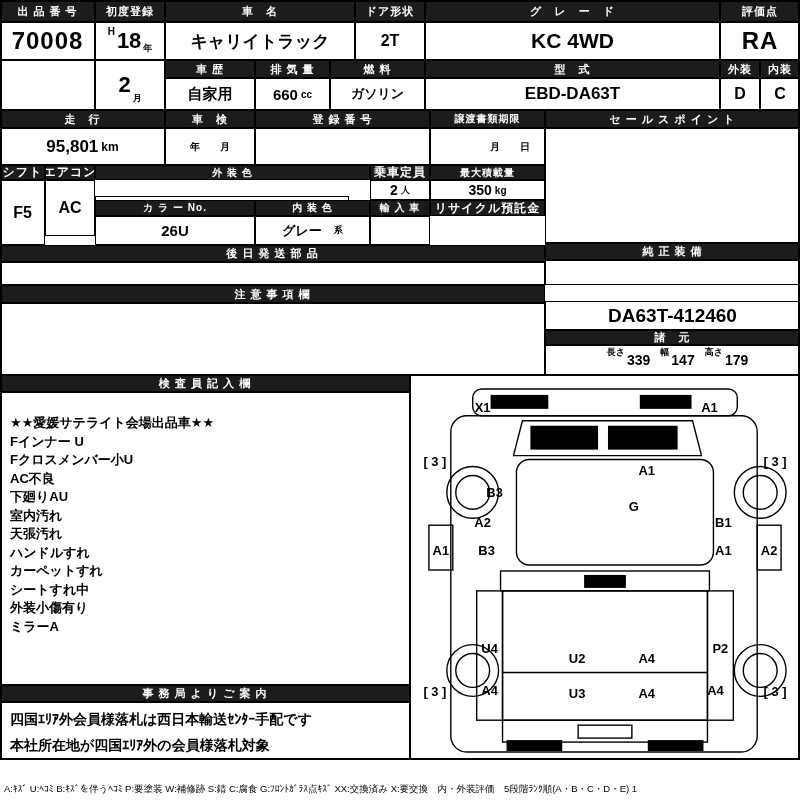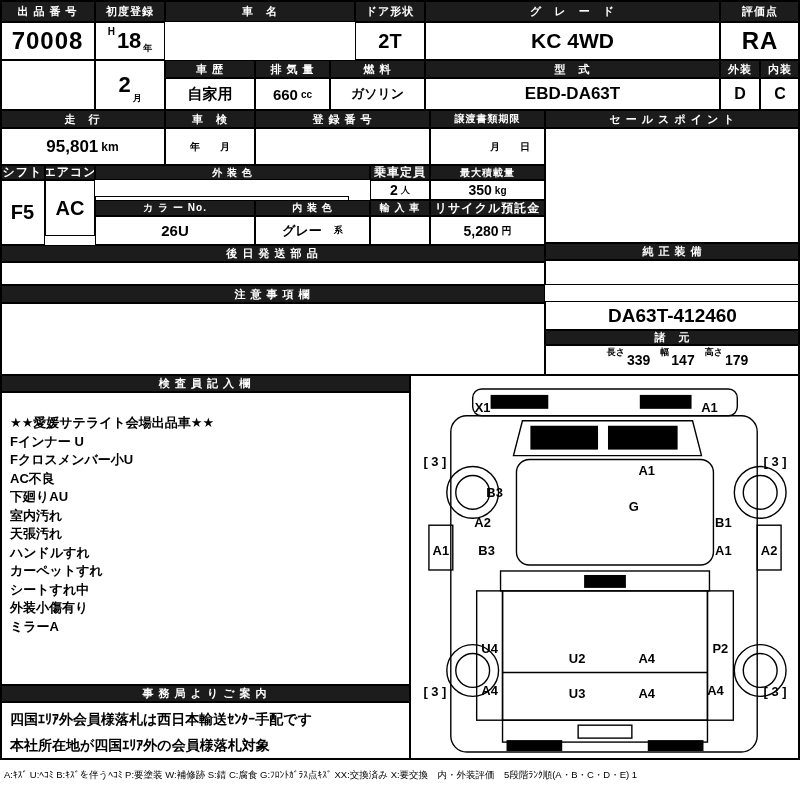--- a/index.html
+++ b/index.html
@@ -5,34 +5,34 @@
   html,body{margin:0;padding:0}
   body{width:800px;height:800px;background:#fff;color:#000;
        font-family:"Liberation Sans","DejaVu Sans",sans-serif;overflow:hidden}
   .sheet{position:relative;width:800px;height:800px;background:#fff}
   .c{position:absolute;box-sizing:border-box;border:1px solid #000;background:#fff;
      display:flex;align-items:center;justify-content:center;overflow:hidden;white-space:nowrap}
   .h{background:#1c1c1c;color:#fff;font-size:11px;font-weight:bold;letter-spacing:1px}
   .h.s9{font-size:12px}.h.s10{font-size:10px}
   .v{font-weight:bold}
   .s13{font-size:13px}.s14{font-size:14px}.s15{font-size:15px}.s16{font-size:16px}
-  .s17{font-size:17px}.s19{font-size:19px}.s20{font-size:20px}.s21{font-size:21px}
+  .s17{font-size:17px}.s19{font-size:19px}.s20{font-size:16px}.s21{font-size:21px}
   .s22{font-size:22px}.s24{font-size:24px;letter-spacing:1px}
   .unit{font-size:10px;font-weight:bold;margin-left:3px}
   .unit-low{font-size:9px;font-weight:bold;align-self:flex-end;margin:0 0 4px 2px}
   .era{font-size:10px;font-weight:bold;align-self:flex-start;margin:3px 2px 0 0}
   .smtxt{font-size:10px;font-weight:bold}
   .gap20{gap:20px}
   .frame{position:absolute;left:0;top:0;width:800px;height:760px;border:2px solid #000;
          box-sizing:border-box;pointer-events:none;background:transparent}
   .listbox{flex-direction:column;align-items:flex-start;justify-content:flex-start;padding:21px 9px}
   .note-line{font-size:13px;font-weight:bold;line-height:18.5px}
   .office-line{font-size:14px;font-weight:bold;line-height:26px}
   .legend{position:absolute;left:0;top:760px;width:800px;height:40px;box-sizing:border-box;
-          font-size:9.5px;padding:9px 3px 0 4px;white-space:nowrap;background:#fff}
+          font-size:9.5px;padding:23px 3px 0 4px;white-space:nowrap;background:#fff}
   .dim-l{font-size:9px;font-weight:bold;margin:0 2px 16px 10px}
   .dim-v{font-size:14px;font-weight:bold}
   svg .shape{fill:none;stroke:#000;stroke-width:1.4}
   svg .fillb{fill:#000;stroke:none}
   svg .dlbl{font-family:"Liberation Sans","DejaVu Sans",sans-serif;font-size:13px;font-weight:bold;fill:#000}
 </style>
 </head>
 <body>
 
 <div class="sheet">
@@ -43,20 +43,21 @@
   <div class="c h" style="left:355px;top:0;width:70px;height:22px">ドア形状</div>
   <div class="c h" style="left:425px;top:0;width:295px;height:22px">グ　レ　ー　ド</div>
   <div class="c h" style="left:720px;top:0;width:80px;height:22px">評価点</div>
 
   <div class="c v s24" style="left:0;top:22px;width:95px;height:38px">70008</div>
   <div class="c" style="left:95px;top:22px;width:70px;height:38px">
     <span class="era">H</span>
       <span class="v s22">18</span>
       <span class="unit-low">年</span>
   </div>
+  <div class="c v s17" style="left:165px;top:22px;width:190px;height:38px">キャリイトラック</div>
   <div class="c v s20" style="left:355px;top:22px;width:70px;height:38px">2T</div>
   <div class="c v s21" style="left:425px;top:22px;width:295px;height:38px">KC 4WD</div>
   <div class="c v s24" style="left:720px;top:22px;width:80px;height:38px">RA</div>
 
   <div class="c" style="left:0;top:60px;width:95px;height:50px"></div>
   <div class="c" style="left:95px;top:60px;width:70px;height:50px">
     <span class="v s22">2</span>
       <span class="unit-low">月</span>
   </div>
   <div class="c h" style="left:165px;top:60px;width:90px;height:18px">車 歴</div>
@@ -114,24 +115,20 @@
   <div class="c h s10" style="left:95px;top:200px;width:160px;height:16px">カ ラ ー No.</div>
   <div class="c v s15" style="left:95px;top:216px;width:160px;height:29px">26U</div>
   <div class="c h s10" style="left:255px;top:200px;width:115px;height:16px">内 装 色</div>
   <div class="c" style="left:255px;top:216px;width:115px;height:29px">
     <span class="v s13">グレー</span>
       <span class="unit" style="margin-left:12px;font-size:9px">系</span>
   </div>
   <div class="c h s10" style="left:370px;top:200px;width:60px;height:16px">輸 入 車</div>
   <div class="c" style="left:370px;top:216px;width:60px;height:29px"></div>
   <div class="c h s9" style="left:430px;top:200px;width:115px;height:16px">リサイクル預託金</div>
-  <div class="c" style="left:430px;top:216px;width:115px;height:29px">
-    <span class="v s14">5,280</span>
-      <span class="unit">円</span>
-  </div>
   <div class="c h" style="left:0;top:245px;width:545px;height:17px">後 日 発 送 部 品</div>
   <div class="c" style="left:0;top:262px;width:545px;height:23px"></div>
   <div class="c h" style="left:545px;top:243px;width:255px;height:17px">純 正 装 備</div>
   <div class="c" style="left:545px;top:260px;width:255px;height:25px"></div>
 
   <div class="c h" style="left:0;top:285px;width:545px;height:18px">注 意 事 項 欄</div>
   <div class="c" style="left:0;top:303px;width:545px;height:72px"></div>
   <div class="c h" style="left:545px;top:302px;width:255px;height:16px">車 台 番 号</div>
   <div class="c v s19" style="left:545px;top:301px;width:255px;height:29px">DA63T-412460</div>
   <div class="c h" style="left:545px;top:330px;width:255px;height:15px">諸　元</div>

